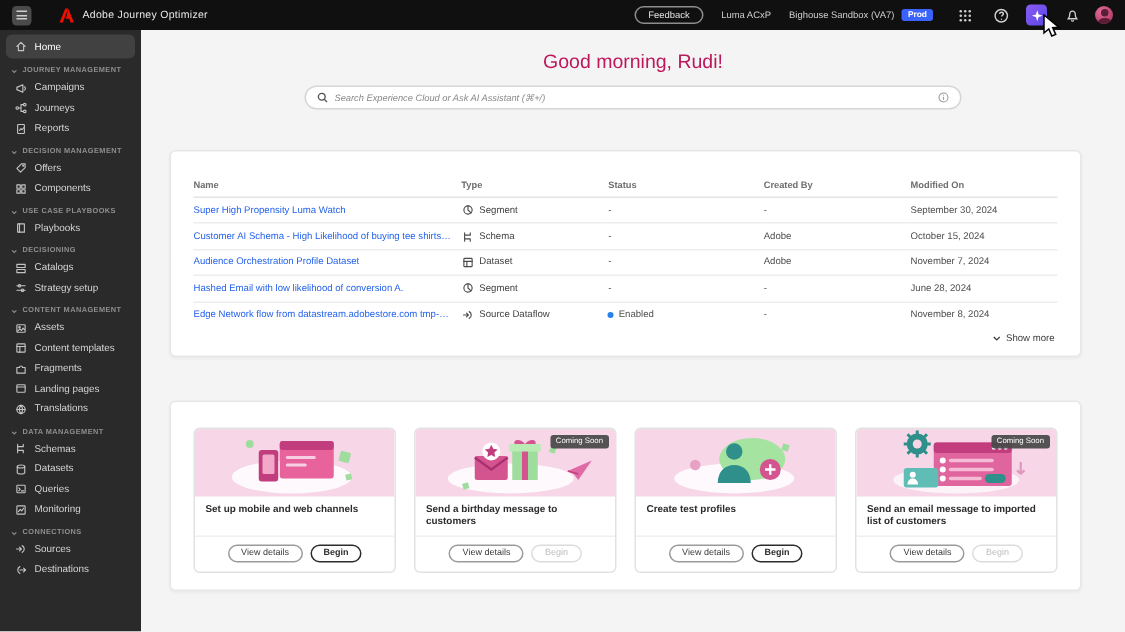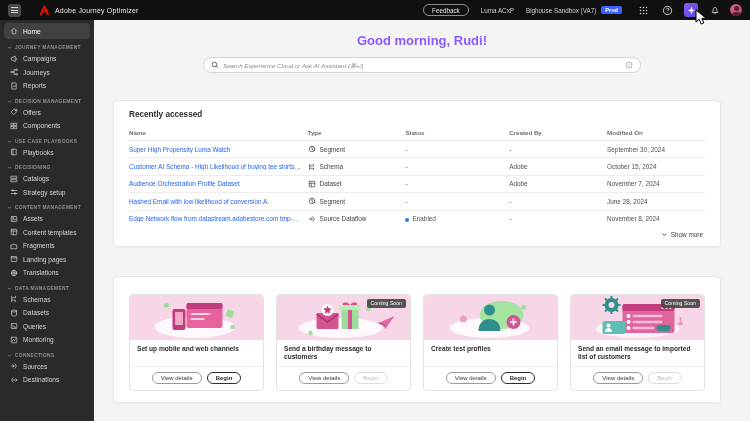--- a/index.html
+++ b/index.html
@@ -39,21 +39,21 @@
   .sidebar { width:94px; background:#2a2a2a; padding:3px 4px 0 4px; overflow:hidden; flex:none; }
   .sb-item { display:flex; align-items:center; gap:5px; padding:2.5px 6px; border-radius:4px;
     color:#d4d4d4; font-size:6.6px; height:13.5px; }
   .sb-item.selected { background:#414141; color:#ffffff; height:16px; margin-bottom:2px; }
   .sb-item .ic { width:8px; height:8px; flex:none; display:flex; align-items:center; color:#c4c4c4; }
   .sb-header { display:flex; align-items:center; gap:3px; color:#8f8f8f; font-size:4.9px;
     letter-spacing:.3px; text-transform:uppercase; padding:0 3px; margin:6px 0 2px 0; font-weight:bold; }
   .sb-header svg { flex:none; }
   
   .main { flex:1; position:relative; background:#f4f4f4; overflow:hidden; }
-  .greeting { text-align:center; font-size:13px; color:#8b5cf6; margin-top:13px; font-weight:700; }
+  .greeting { text-align:center; font-size:13px; color:#be185d; margin-top:13px; font-weight:400; }
   .searchbar { width:438px; height:16px; margin:9px auto 0 auto; background:#fff;
     border:1px solid #d6d6d6; border-radius:9px; display:flex; align-items:center; padding:0 7px; gap:4px; }
   .searchbar input { flex:1; border:none; outline:none; font-size:6.2px; color:#333;
     font-family:"Liberation Sans", sans-serif; background:transparent; }
   .searchbar input::placeholder { font-style:italic; color:#8a8a8a; }
   .card { background:#fff; border:1px solid #e7e7e7; border-radius:4px; width:608px; margin-left:19px;
     box-shadow:0 1px 2px rgba(0,0,0,.04); }
   
   .recent { margin-top:27px; padding:9px 15px 6px 15px; }
   .card-title { font-size:8.2px; font-weight:bold; color:#2c2c2c; }
@@ -394,21 +394,20 @@
       <span style="display:flex">
         <svg width="8" height="8" viewBox="0 0 16 16" fill="none" stroke="#9a9a9a" stroke-width="1.4">
           <circle cx="8" cy="8" r="6"></circle>
             <path d="M8 7v4"></path>
             <circle cx="8" cy="4.7" r=".8" fill="#9a9a9a" stroke="none"></circle>
         </svg>
         </span>
     </div>
 
     <section class="card recent">
-      <div class="card-title">Recently accessed</div>
       <table class="ra">
         <colgroup>
             <col class="c-name">
             <col class="c-type">
             <col class="c-status">
             <col class="c-created">
             <col class="c-mod">
           </colgroup>
         <thead>
             <tr id="ra-head">

